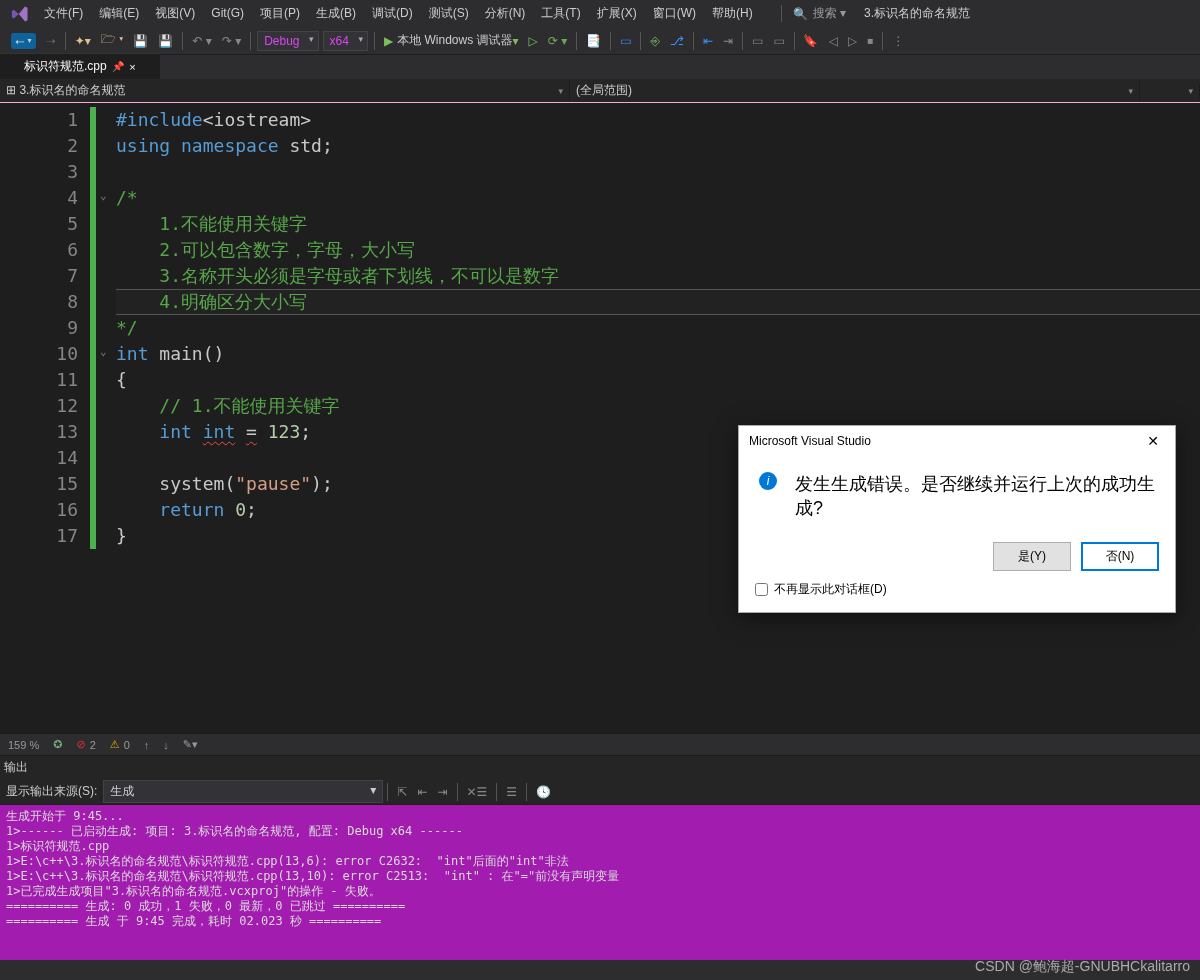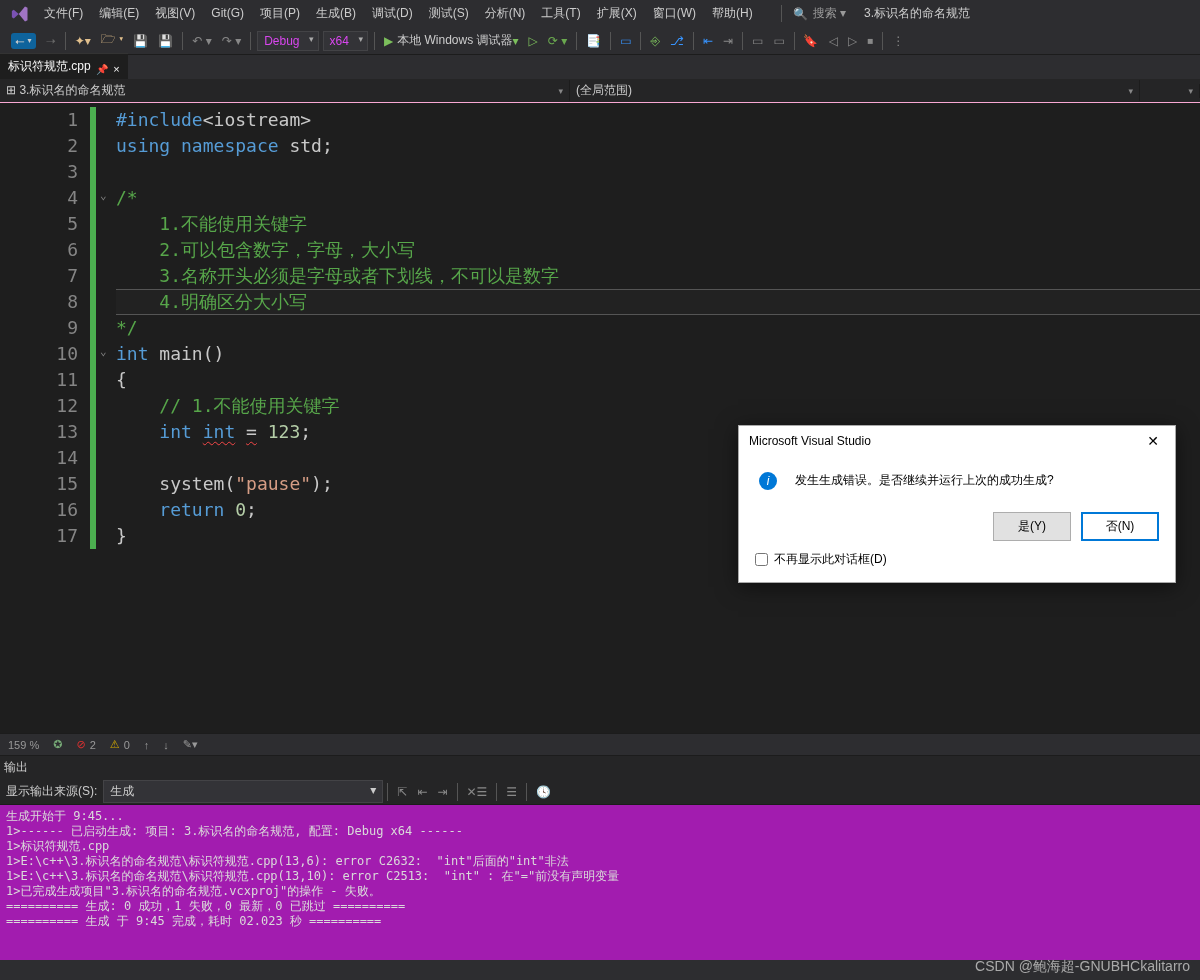--- a/index.html
+++ b/index.html
@@ -11,21 +11,21 @@
 .search-box { margin-left: 20px; display: flex; align-items: center; color: #999; border-left:1px solid #555; padding-left:12px;}
 .search-box .icon { margin-right: 4px; }
 .solution-name { margin-left: 18px; color: #ccc; font-size: 12px; }
 .toolbar { height: 28px; background: #2d2d30; display: flex; align-items: center; padding: 2px 6px; border-bottom: 1px solid #1c1c1c; }
 .tb-btn { padding: 2px 4px; margin: 0 1px; cursor: pointer; color: #ccc; display:flex; align-items:center;}
 .tb-sep { width: 1px; height: 18px; background: #555; margin: 0 4px; }
 .tb-combo { background: #333337; color: #d946ef; border: 1px solid #434346; padding: 2px 18px 2px 6px; margin: 0 2px; font-size:12px; position:relative;}
 .tb-combo::after{content:"▾"; position:absolute; right:4px; color:#aaa; font-size:9px;}
 .play { color:#7cbf5c; }
 .tab-bar { height: 24px; background: #2d2d30; display: flex; align-items:flex-end;}
-.tab { background: #1e1e1e; color: #f6f6f6; padding: 4px 8px; display: flex; align-items:flex-end; font-size:12px; border-top:1px solid #333;}
+.tab { background: #1e1e1e; color: #f6f6f6; padding: 4px 24px; display: flex; align-items:center; font-size:12px; border-top:1px solid #333;}
 .tab .pin { margin-left:6px; font-size:10px; color:#ccc;}
 .tab .close { margin-left:4px; font-size:11px;}
 .navbar { height: 24px; background: #252526; display: flex; align-items: center; border-bottom:1px solid #f9a8d4;}
 .nav-combo { flex: 1; background: #252526; color: #ccc; padding: 2px 6px; font-size:12px; border-right:1px solid #1c1c1c; display:flex; align-items:center; justify-content:space-between;}
 .nav-combo .arrow { font-size:9px; color:#888;}
 .editor { background: #1e1e1e; height: 630px; display: flex; position:relative; font-family: Consolas, "NSimSun", monospace; font-size: 18px; }
 .gutter { width: 90px; background: #1e1e1e; text-align: right; color: #858585; padding-right: 12px; line-height:26px; padding-top:4px;}
 .margin-strip { width: 26px; background: #1e1e1e; position:relative; }
 .green-bar { position:absolute; left:0; top:4px; width:6px; background:#4caf50; height:442px; }
 .chevron { color:#858585; position:absolute; left:10px; font-size:11px;}
@@ -43,21 +43,21 @@
 .output-bar { height:26px; background:#252526; display:flex; align-items:center; padding:0 6px; border-bottom:1px solid #1c1c1c;}
 .output-bar .label { color:#ccc; margin-right:6px; font-size:12px;}
 .out-combo { background:#333337; color:#ccc; border:1px solid #434346; padding:2px 6px; width:280px; font-size:12px; display:flex; justify-content:space-between;}
 .out-icons .tb-btn{ color:#888;}
 .output-body { background:#a21caf; color:#dadada; font-family: "NSimSun", SimSun, Consolas, monospace; font-size:12px; padding:4px 6px; height:155px; white-space:pre; line-height:15px; overflow:hidden;}
 .dialog { position:absolute; left:738px; top:425px; width:438px; background:#fff; border:1px solid #aaa; box-shadow: 0 4px 20px rgba(0,0,0,.5); color:#000;}
 .dialog-title { height:30px; display:flex; align-items:center; justify-content:space-between; padding:0 10px; font-size:12px;}
 .dialog-close { font-size:14px; cursor:pointer; padding:2px 6px;}
 .dialog-body { padding: 16px 20px 10px 20px; display:flex; align-items:flex-start; }
 .info-icon { width:18px; height:18px; border-radius:50%; background:#0078d7; color:#fff; text-align:center; line-height:18px; font-size:12px; margin-right:18px; font-style:italic; flex-shrink:0;}
-.dialog-msg { font-size:12px; color:#000; }
+.dialog-msg { font-size:18px; color:#000; }
 .dialog-btns { display:flex; justify-content:flex-end; padding: 12px 16px 6px; gap:10px;}
 .dbtn { min-width:78px; padding:4px 10px; font-size:12px; background:#e1e1e1; border:1px solid #adadad; cursor:pointer;}
 .dbtn.primary { border:2px solid #0078d7; background:#fff;}
 .dialog-foot { padding: 4px 16px 14px; font-size:12px; display:flex; align-items:center;}
 .dialog-foot input { margin-right:6px;}
 .watermark { position:absolute; right:10px; bottom:4px; color:#aaa; font-size:14px;margin-top:44px;}
 .blue-pill { display:inline-flex; align-items:center; background:#0e639c; border-radius:3px; padding:1px 4px;}
 .blue-pill .arrow{font-size:8px; margin-left:3px;}
 svg{display:block;}
 </style>

